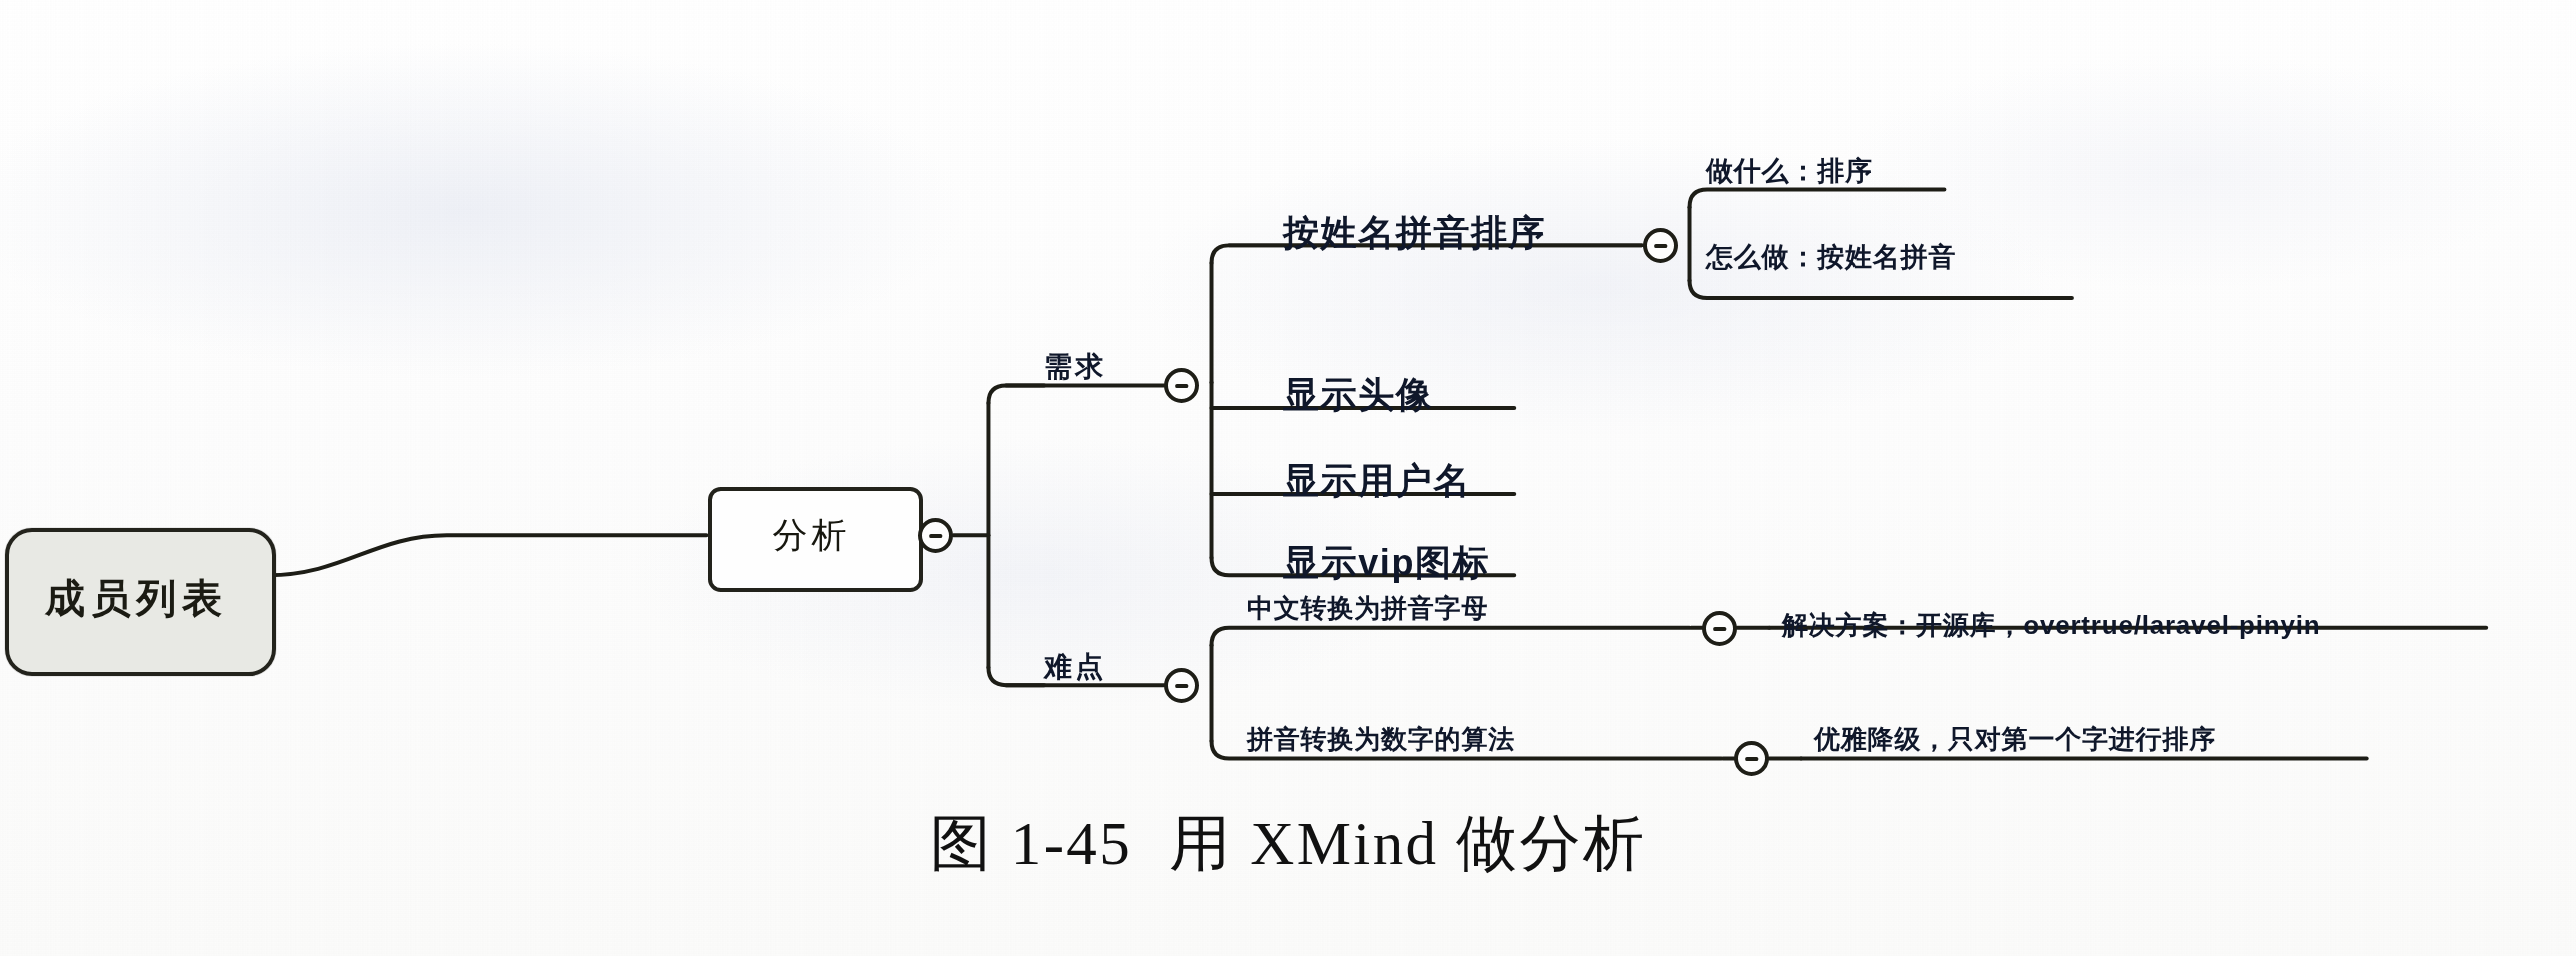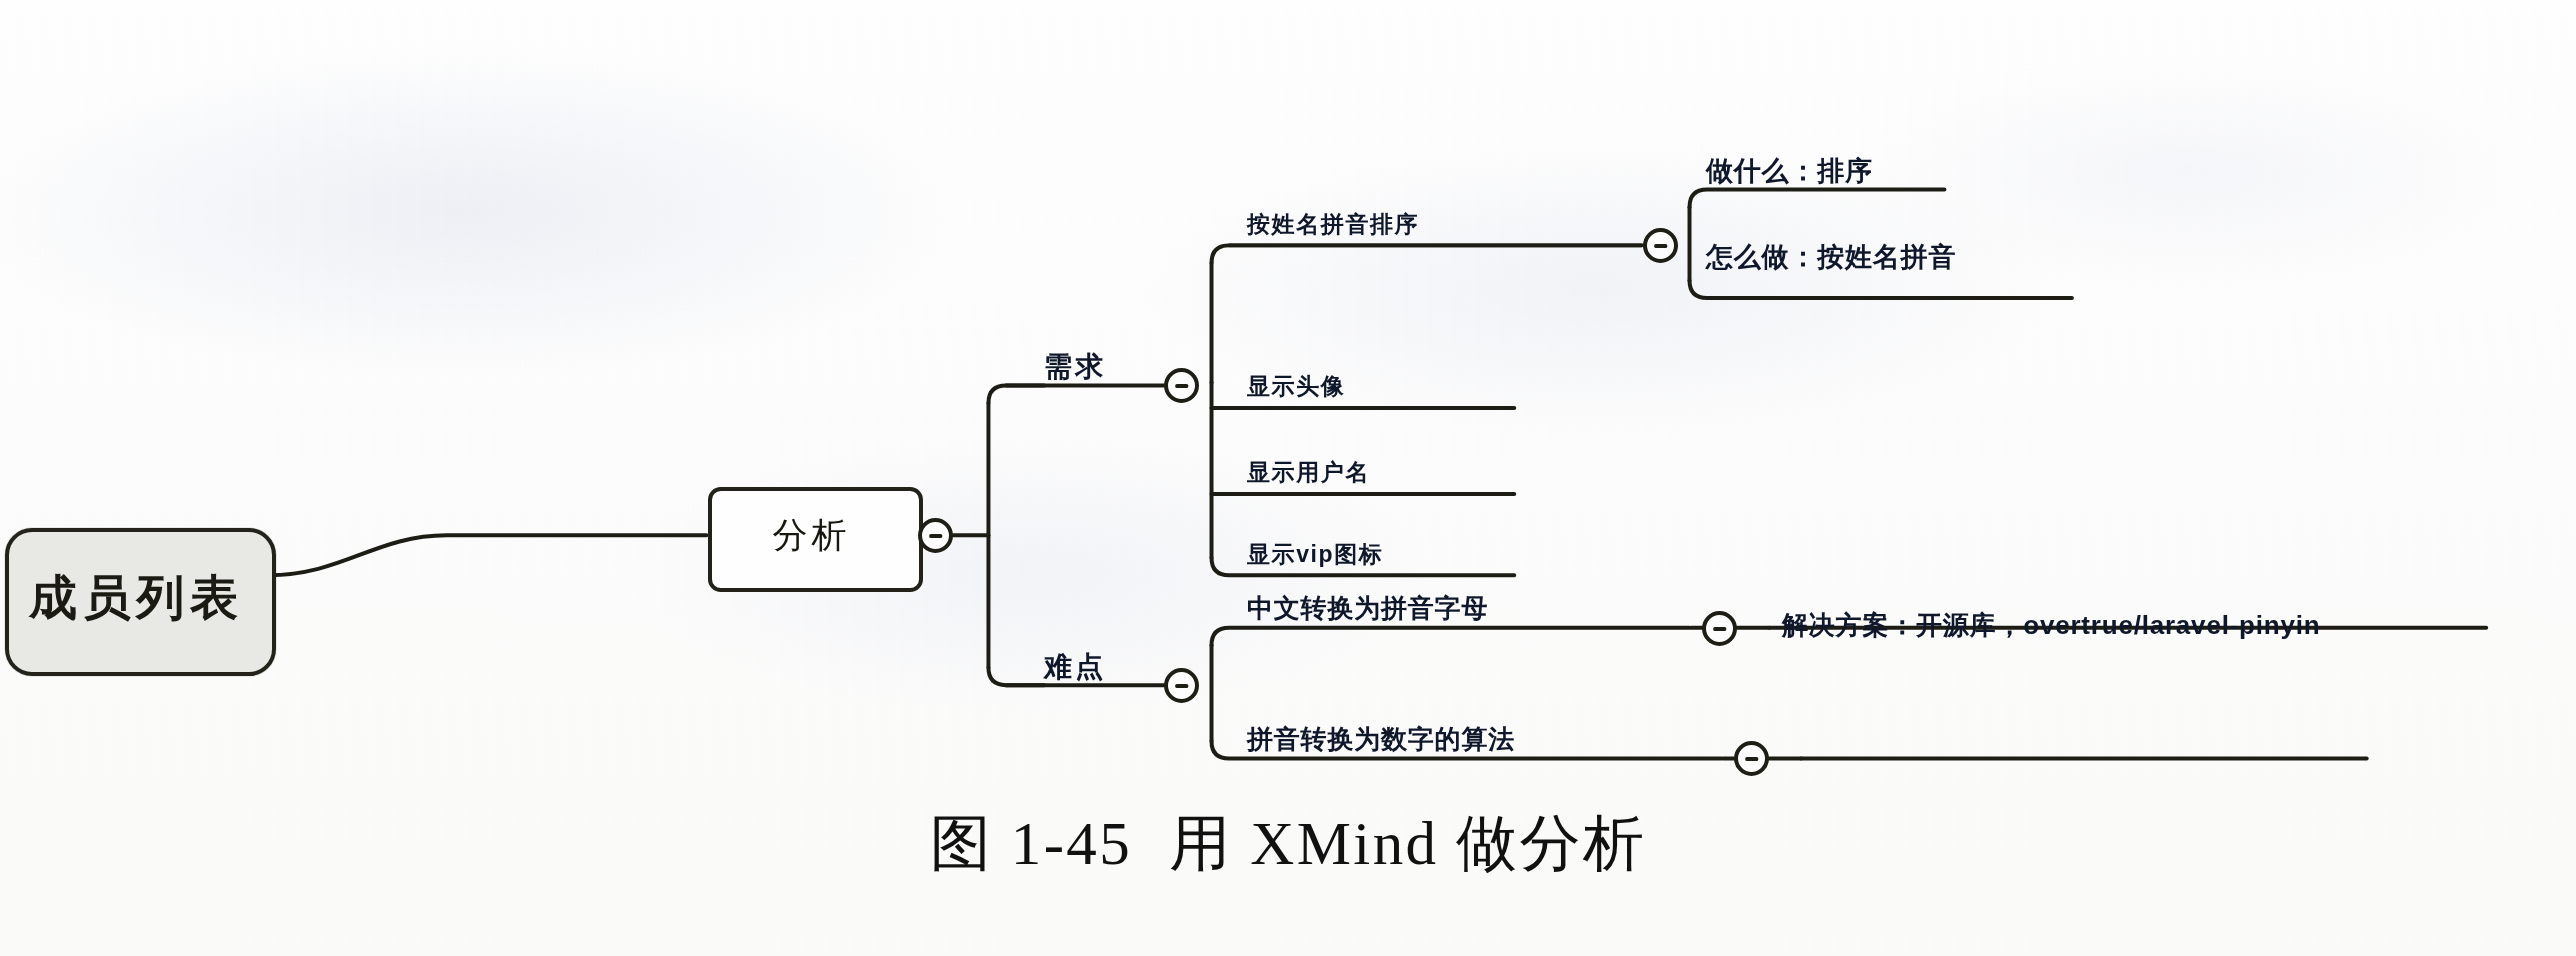--- a/index.html
+++ b/index.html
@@ -42,21 +42,21 @@
   #root-node{
     position:absolute;left:4.8px;top:528px;width:263px;height:140px;
     background:#e8e9e4;
     border:4px solid #23231c;
     border-radius:27px;
     box-shadow:0 0 0 0.8px rgba(0,0,0,.1);
   }
   #root-label{
     position:absolute;left:4.8px;top:528px;width:263px;height:140px;
     display:flex;align-items:center;justify-content:center;
-    font-size:48px;font-weight:800;color:#1b1b13;letter-spacing:5.6px;
+    font-size:40px;font-weight:800;color:#1b1b13;letter-spacing:5.6px;
   }
 
   
   #branch-node{
     position:absolute;left:708px;top:487px;width:207px;height:97px;
     background:#fefefe;border:4px solid #22221b;border-radius:12.8px;
   }
   #branch-label{
     position:absolute;left:708px;top:487px;width:207px;height:97px;
     display:flex;align-items:center;justify-content:center;
@@ -68,21 +68,21 @@
     border:4px solid #1e1e17;background:#fdfdfd;
     box-sizing:border-box;
   }
   .toggle::before{
     content:"";position:absolute;left:50%;top:50%;
     transform:translate(-50%,-50%);
     width:13.5px;height:4px;background:#1e1e17;border-radius:1.6px;
   }
 
   .cat{font-size:28px;font-weight:800;letter-spacing:3.2px;text-align:right;}
-  .leaf{font-size:23px;font-weight:800;letter-spacing:1.6px;}
+  .leaf{font-size:36px;font-weight:800;letter-spacing:1.6px;margin-left:36px;}
   .leaf-sm{font-size:26px;font-weight:800;letter-spacing:0.8px;}
   .detail{font-size:27px;font-weight:700;letter-spacing:0.8px;}
   .detail-mono{font-weight:700;margin-top:17px;}
 
   #caption{
     position:absolute;left:0;top:803px;width:2576px;
     text-align:center;
     font-family:"Liberation Serif","DejaVu Serif",serif;
     font-size:61px;color:#111;letter-spacing:2.4px;
   }
@@ -169,19 +169,20 @@
   <div class="node-text cat" style="left:1044px;top:648px;">难点</div>
   <div class="toggle" style="left:1164px;top:668px;"></div>
 
   <div class="node-text leaf-sm" style="left:1247px;top:591px;">中文转换为拼音字母</div>
   <div class="toggle" style="left:1702px;top:611px;"></div>
 
   <div class="node-text leaf-sm" style="left:1247px;top:722px;">拼音转换为数字的算法</div>
   <div class="toggle" style="left:1734px;top:741px;"></div>
 
   <div class="node-text detail detail-mono" style="left:1782px;top:591px;font-size:26px;">解决方案：开源库，overtrue/laravel-pinyin</div>
+  <div class="node-text detail" style="left:1814px;top:722px;font-size:26px;">优雅降级，只对第一个字进行排序</div>
 
 </div>
 
 <div id="caption">
   <span>图 1-45</span><span class="gap"></span><span>用 XMind 做分析</span>
 </div>
 
 
 </body></html>

